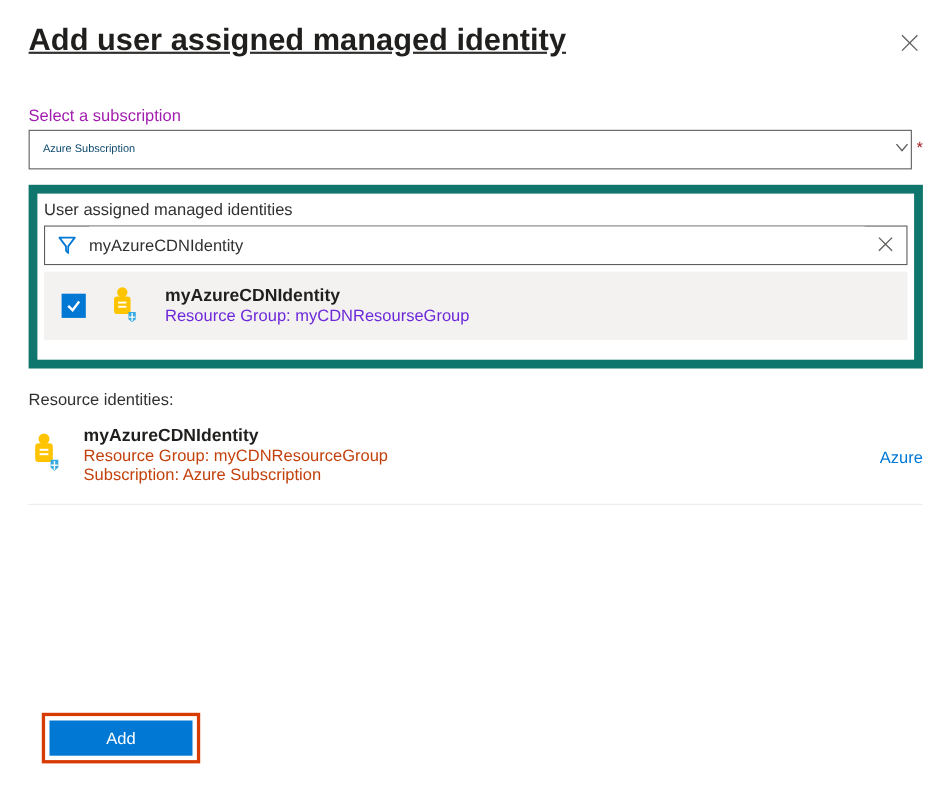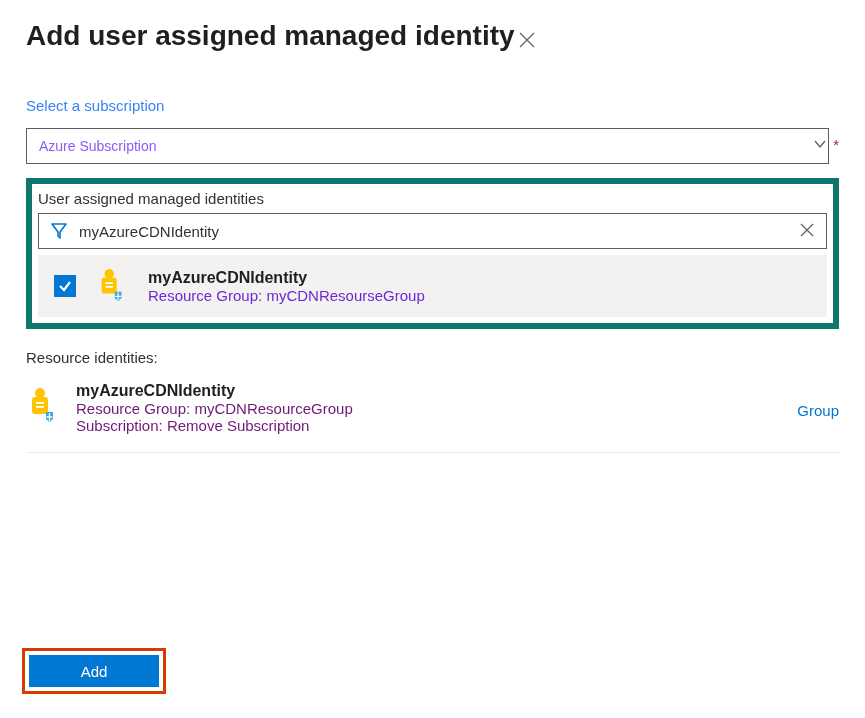--- a/index.html
+++ b/index.html
@@ -7,76 +7,77 @@
       font-family: "Segoe UI", -apple-system, BlinkMacSystemFont, sans-serif;
       background: #ffffff;
       color: #323130;
       width: 865px;
       height: 718px;
       padding: 20px 26px;
       position: relative;
     }
     .header {
       display: flex;
-      justify-content: flex-start;
+      justify-content: space-between;
       align-items: flex-start;
       margin-bottom: 40px;
+      text-decoration: underline;
     }
     .title {
       font-size: 28px;
       font-weight: 600;
       color: #201f1e;
     }
     .close-btn {
       font-size: 20px;
       color: #605e5c;
       cursor: pointer;
       padding: 4px;
       margin-top: 6px;
     }
     .field-label {
       font-size: 15px;
-      color: #3b82f6;
-      margin-bottom: 14px;
+      color: #a21caf;
+      margin-bottom: 4px;
       display: block;
     }
     .subscription-group {
       margin-bottom: 14px;
     }
     .dropdown {
       position: relative;
       display: flex;
       align-items: center;
     }
     .dropdown-select {
       width: 100%;
       height: 36px;
       border: 1px solid #605e5c;
       padding: 0 63px 0 12px;
-      font-size: 14px;
+      font-size: 10px;
       background: #fff;
-      color: #8b5cf6;
+      color: #0c4a6e;
       cursor: pointer;
       appearance: none;
     }
     .dropdown-chevron {
       position: absolute;
       right: 12px;
       pointer-events: none;
     }
     .required-mark {
       color: #a4262c;
       margin-left: 4px;
       font-size: 15px;
       align-self: flex-start;
       margin-top: 8px;
     }
     .highlight-box {
-      border: 6px solid #0f766e;
-      padding: 4px 6px 6px 6px;
+      border: 8px solid #0f766e;
+      padding: 4px 6px 18px 6px;
       margin-bottom: 20px;
     }
     .section-label {
       font-size: 15px;
       color: #323130;
       margin-bottom: 6px;
       margin-top: 2px;
     }
     .filter-input-wrapper {
       position: relative;
@@ -168,32 +169,32 @@
       display: flex;
       flex-direction: column;
     }
     .selected-name {
       font-size: 16px;
       font-weight: 700;
       color: #201f1e;
     }
     .selected-detail {
       font-size: 15px;
-      color: #701a75;
+      color: #c2410c;
     }
     .remove-link {
       color: #0078d4;
       font-size: 15px;
       cursor: pointer;
       margin-top: 20px;
     }
     .footer {
       position: absolute;
       bottom: 24px;
-      left: 22px;
+      left: 38px;
     }
     .add-button-wrap {
       border: 3px solid #d83b01;
       padding: 4px;
       display: inline-block;
     }
     .add-button {
       background: #0078d4;
       color: #ffffff;
       border: none;
@@ -275,22 +276,22 @@
       <rect x="6" y="11" width="16" height="17" rx="3" fill="#ffc400"></rect>
       <rect x="10" y="16" width="8" height="1.8" fill="#fff"></rect>
       <rect x="10" y="20" width="8" height="1.8" fill="#fff"></rect>
       <path d="M20 26 L27 26 L27 33 L23.5 36 L20 33 Z" fill="#36a9e1"></path>
       <path d="M23.5 27 L23.5 35 M20.5 31 L26.5 31" stroke="#fff" stroke-width="1.3"></path>
     </svg>
   </div>
   <div class="selected-text">
     <span class="selected-name">myAzureCDNIdentity</span>
     <span class="selected-detail">Resource Group: myCDNResourceGroup</span>
-    <span class="selected-detail">Subscription: Remove Subscription</span>
-  </div>
-  <span class="remove-link">Group</span>
+    <span class="selected-detail">Subscription: Azure Subscription</span>
+  </div>
+  <span class="remove-link">Azure</span>
 </div>
 
 <div class="footer">
   <div class="add-button-wrap">
     <button class="add-button">Add</button>
   </div>
 </div>
 
 </body></html>

